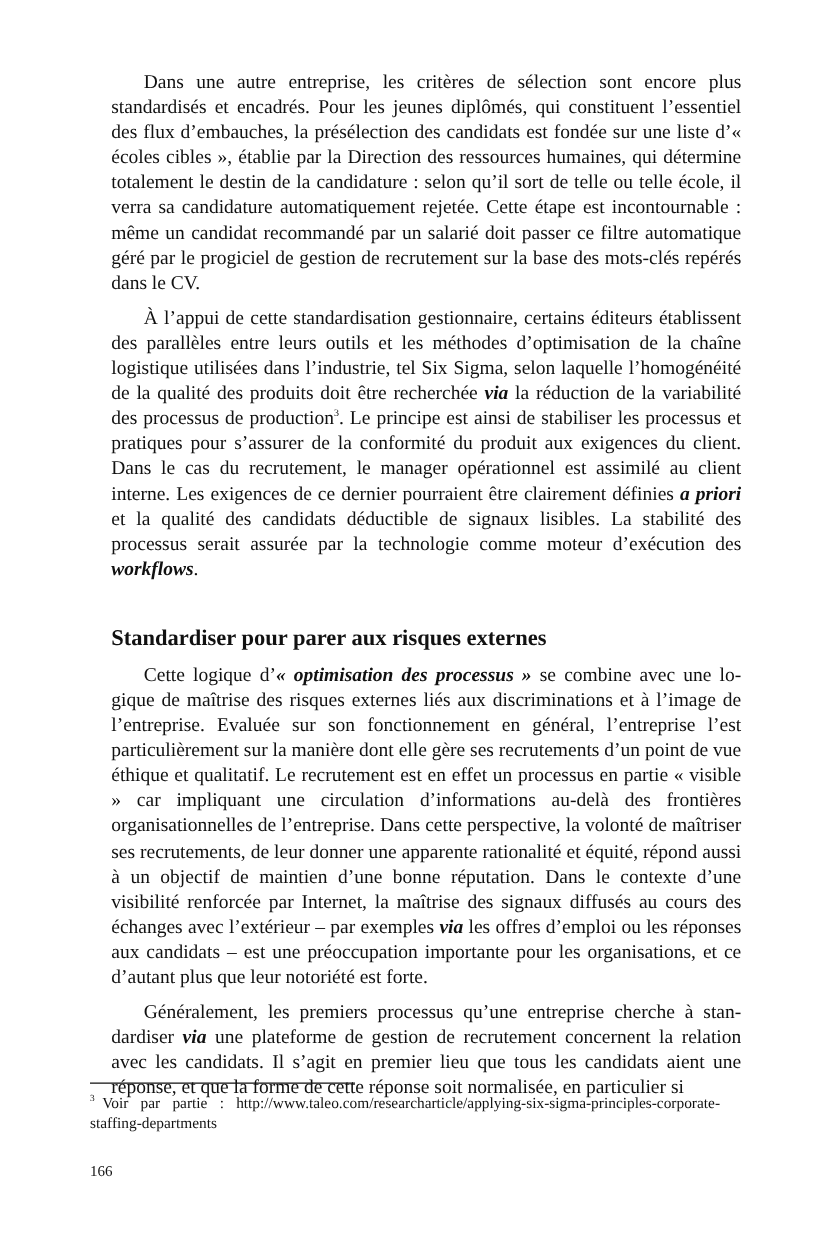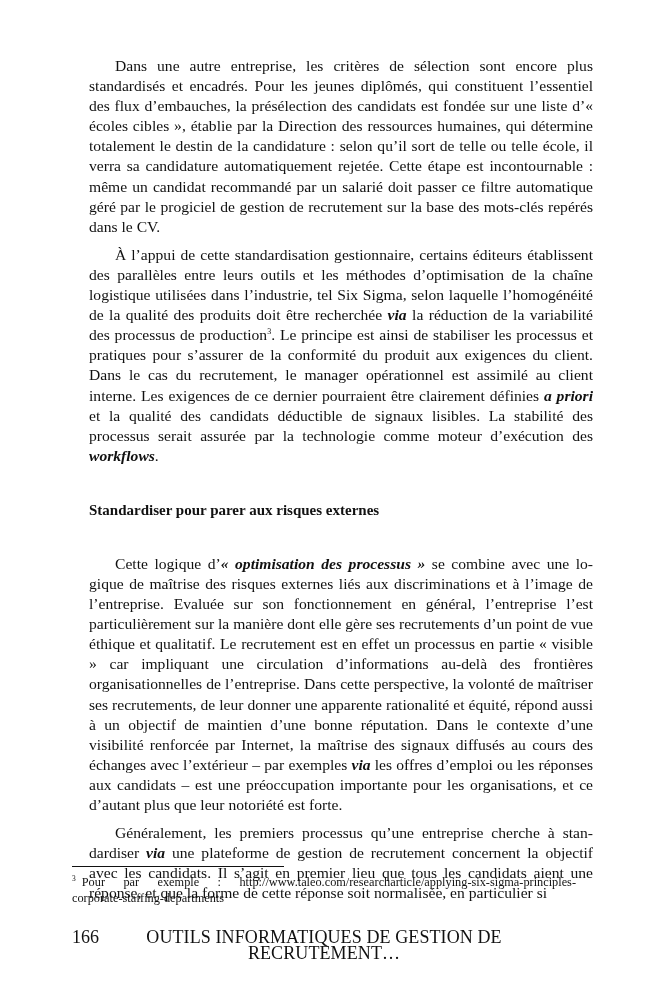--- a/index.html
+++ b/index.html
@@ -31,23 +31,23 @@
     }
     .para .it { font-style: italic; font-weight: bold; }
     .para sup {
       font-size: 8px;
       line-height: 0;
       vertical-align: 6px;
     }
     .heading {
       font-family: "Liberation Serif", "DejaVu Serif", serif;
       font-weight: bold;
-      font-size: 15px;
+      font-size: 18px;
       line-height: 24px;
-      margin: 32px 0 32px 0;
+      margin: 32px 0 9px 0;
     }
     .footnote-rule {
       position: absolute;
       left: 72px;
       top: 866px;
       width: 212px;
       height: 0;
       border-top: 1.3px solid #111111;
     }
     .footnote {
@@ -65,24 +65,23 @@
       vertical-align: 5px;
       line-height: 0;
       margin-right: 6px;
     }
     .footnote .url-end { word-spacing: 0; }
     .folio {
       position: absolute;
       left: 72px;
       top: 929px;
       width: 504px;
-      font-size: 18px;
+      font-size: 12px;
       line-height: 16px;
       height: 16px;
-      text-align: center;
     }
     .folio .page-number {
       position: absolute;
       left: 0;
       top: 0;
     }
     .folio .running-head {
       position: absolute;
       right: 0;
       top: 0;
@@ -93,26 +92,25 @@
 <body>
 
 <div class="page">
   <div id="before-heading">
       <p class="para"><span>Dans une autre entreprise, les critères de sélection sont encore plus standardisés et encadrés. Pour les jeunes diplômés, qui constituent l’essentiel des flux d’embauches, la présélection des candidats est fondée sur une liste d’« écoles cibles », établie par la Direction des ressources humaines, qui détermine totalement le destin de la candidature : selon qu’il sort de telle ou telle école, il verra sa candidature automatiquement rejetée. Cette étape est incontournable : même un candidat recommandé par un salarié doit passer ce filtre automatique géré par le progiciel de gestion de recrutement sur la base des mots-clés repérés dans le CV.</span></p>
       <p class="para"><span>À l’appui de cette standardisation gestionnaire, certains éditeurs établis­sent des parallèles entre leurs outils et les méthodes d’optimisation de la chaîne logistique utilisées dans l’industrie, tel Six Sigma, selon laquelle l’homogénéité de la qualité des produits doit être recherchée </span><span class="it">via</span><span> la réduction de la variabilité des processus de production</span><sup>3</sup><span>. Le principe est ainsi de stabili­ser les processus et pratiques pour s’assurer de la conformité du produit aux exigences du client. Dans le cas du recrutement, le manager opérationnel est assimilé au client interne. Les exigences de ce dernier pourraient être claire­ment définies </span><span class="it">a priori</span><span> et la qualité des candidats déductible de signaux li­sibles. La stabilité des processus serait assurée par la technologie comme moteur d’exécution des </span><span class="it">workflows</span><span>.</span></p>
     </div>
   <h2 class="heading">Standardiser pour parer aux risques externes</h2>
   <div id="after-heading">
       <p class="para"><span>Cette logique d’</span><span class="it">« optimisation des processus »</span><span> se combine avec une lo­gique de maîtrise des risques externes liés aux discriminations et à l’image de l’entreprise. Evaluée sur son fonctionnement en général, l’entreprise l’est particulièrement sur la manière dont elle gère ses recrutements d’un point de vue éthique et qualitatif. Le recrutement est en effet un processus en partie « visible » car impliquant une circulation d’informations au-delà des fron­tières organisationnelles de l’entreprise. Dans cette perspective, la volonté de maîtriser ses recrutements, de leur donner une apparente rationalité et équité, répond aussi à un objectif de maintien d’une bonne réputation. Dans le con­texte d’une visibilité renforcée par Internet, la maîtrise des signaux diffusés au cours des échanges avec l’extérieur – par exemples </span><span class="it">via</span><span> les offres d’emploi ou les réponses aux candidats – est une préoccupation importante pour les organisations, et ce d’autant plus que leur notoriété est forte.</span></p>
-      <p class="para"><span>Généralement, les premiers processus qu’une entreprise cherche à stan­dardiser </span><span class="it">via</span><span> une plateforme de gestion de recrutement concernent la objectif avec les candidats. Il s’agit en premier lieu que tous les candidats aient une réponse, et que la forme de cette réponse soit normalisée, en particulier si</span></p>
+      <p class="para"><span>Généralement, les premiers processus qu’une entreprise cherche à stan­dardiser </span><span class="it">via</span><span> une plateforme de gestion de recrutement concernent la relation avec les candidats. Il s’agit en premier lieu que tous les candidats aient une réponse, et que la forme de cette réponse soit normalisée, en particulier si</span></p>
     </div>
 </div>
 
 <div class="footnote-rule"></div>
 
 <div class="footnote">
-  <sup>3</sup><span>Pour par exemple :</span> <span class="url-end">http://www.taleo.com/researcharticle/applying-six-sigma-principles-corporate-staffing-departments</span>
+  <sup>3</sup><span>Voir par partie :</span> <span class="url-end">http://www.taleo.com/researcharticle/applying-six-sigma-principles-corporate-staffing-departments</span>
 </div>
 
 <div class="folio">
   <span class="page-number">166</span>
-  <span class="running-head">OUTILS INFORMATIQUES DE GESTION DE RECRUTEMENT…</span>
 </div>
 
 </body></html>

